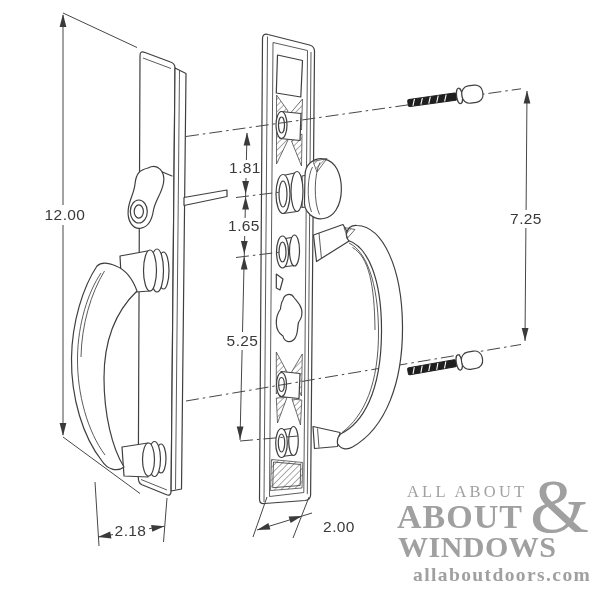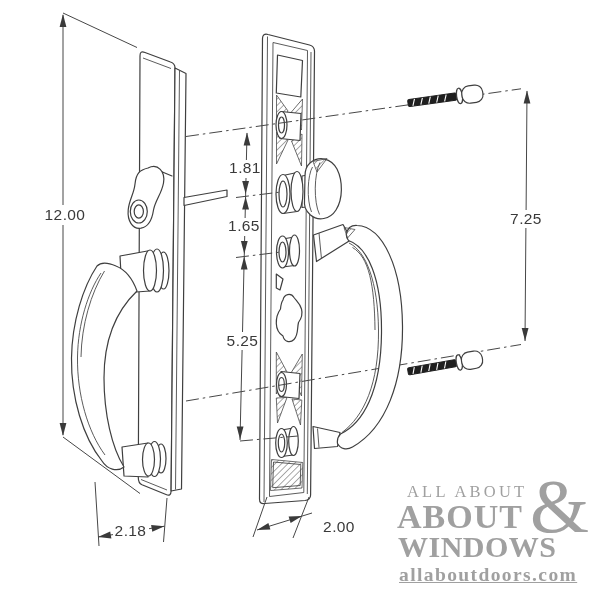--- a/index.html
+++ b/index.html
@@ -15,21 +15,21 @@
   .hatch{fill:url(#hh);stroke:#4a4a4a;stroke-width:0.8;}
   text.dim{font-family:"Liberation Sans", sans-serif;font-size:15.5px;fill:#3a3a3a;
            letter-spacing:0.4px;text-anchor:middle;}
   .logo{position:absolute;left:397px;top:481px;width:192px;height:104px;color:#a0a0a0;
         font-family:"Liberation Serif", serif;}
   .logo .row{position:absolute;white-space:nowrap;line-height:1;}
   .l-allabout{left:10px;top:3px;font-size:16.5px;letter-spacing:3.2px;}
   .l-amp{right:0px;top:-13px;font-size:76px;}
   .l-doors{left:0px;top:19px;font-size:34px;font-weight:bold;letter-spacing:1px;}
   .l-windows{left:1px;top:51px;font-size:30px;font-weight:bold;letter-spacing:0.5px;}
-  .l-site{left:2px;top:84px;font-size:19.5px;font-weight:bold;letter-spacing:1.4px;text-decoration:underline;}
+  .l-site{left:16px;top:84px;font-size:19.5px;font-weight:bold;letter-spacing:1.4px;}
 </style>
 </head>
 <body>
 
 <div id="stage">
 <svg width="600" height="600" viewBox="0 0 600 600">
   <defs>
     <pattern id="hh" width="4.5" height="4.5" patternUnits="userSpaceOnUse" patternTransform="rotate(45)">
       <line x1="0" y1="0" x2="0" y2="4.5" stroke="#555" stroke-width="1"></line>
     </pattern>

